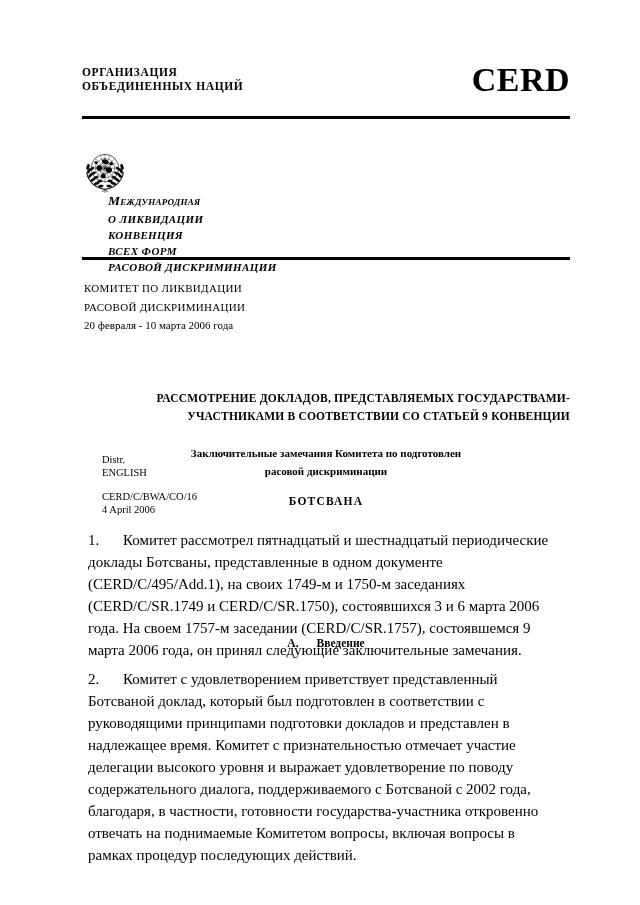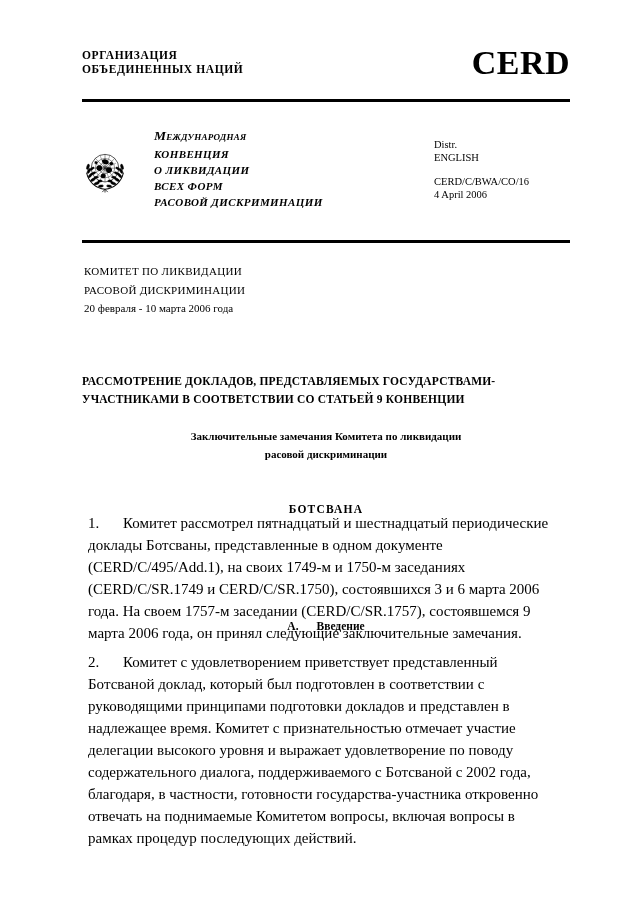--- a/index.html
+++ b/index.html
@@ -10,20 +10,21 @@
   body {
     font-family: "Liberation Serif", "DejaVu Serif", serif;
     color: #000000;
   }
   .page {
     position: relative;
     width: 640px;
     height: 884px;
     background: #ffffff;
     overflow: hidden;
+    margin-top: 17px;
   }
 
   
   .masthead {
     position: absolute;
     left: 82px;
     top: 46px;
     width: 488px;
     display: flex;
     align-items: flex-start;
@@ -55,21 +56,22 @@
   .rule-top { top: 99px; height: 3px; }
   .rule-bottom { top: 240px; height: 3px; }
 
   
   .conv-block {
     position: absolute;
     left: 82px;
     top: 128px;
     width: 488px;
     display: flex;
-    align-items: center;
+    align-items: flex-start;
+    flex-direction: column;
   }
   .emblem {
     width: 46px;
     height: 46px;
     flex: 0 0 46px;
     margin-top: 2px;
   }
   .conv-title {
     margin-left: 26px;
     flex: 0 0 260px;
@@ -108,40 +110,40 @@
     line-height: 18.5px;
   }
   .committee .caps { letter-spacing: 0.3px; }
 
   
   .doc-title {
     position: absolute;
     left: 82px;
     top: 372px;
     width: 488px;
-    text-align: left;
+    text-align: right;
     font-weight: bold;
     font-size: 11.5px;
     line-height: 18px;
     letter-spacing: 0.2px;
   }
   .doc-subtitle {
     position: absolute;
     left: 82px;
     top: 427px;
     width: 488px;
     text-align: center;
     font-weight: bold;
     font-size: 11px;
     line-height: 18px;
   }
   .country {
     position: absolute;
     left: 82px;
-    top: 503px;
+    top: 478px;
     width: 488px;
     text-align: center;
     font-weight: bold;
     font-size: 11.5px;
     letter-spacing: 1.2px;
   }
 
   
   .para {
     position: absolute;
@@ -250,22 +252,22 @@
           <path d="M56 44 C62 43 67 47 65 52 C63 57 56 58 53 53 C51 49 52 45 56 44 Z"></path>
           <path d="M44 58 C49 57 53 61 51 65 C49 69 43 69 41 65 C40 61 41 59 44 58 Z"></path>
           <path d="M62 33 C66 32 69 35 67 38 C65 41 61 40 60 37 C59 35 60 33 62 33 Z"></path>
           <path d="M29 31 C32 30 35 32 34 35 C33 38 29 38 28 35 C27 33 27 31 29 31 Z"></path>
         </g>
       </g>
     </svg>
 
     <div class="conv-title">
       <span class="line1">Международная</span>
+      <span class="line">О ЛИКВИДАЦИИ</span>
       <span class="line">КОНВЕНЦИЯ</span>
-      <span class="line">О ЛИКВИДАЦИИ</span>
       <span class="line">ВСЕХ ФОРМ</span>
       <span class="line">РАСОВОЙ ДИСКРИМИНАЦИИ</span>
     </div>
 
     <div class="distr">
       <div class="grp">
         <div>Distr.</div>
         <div>ENGLISH</div>
       </div>
       <div class="grp">
@@ -282,21 +284,21 @@
     <div class="caps">РАСОВОЙ ДИСКРИМИНАЦИИ</div>
     <div>20 февраля - 10 марта 2006 года</div>
   </div>
 
   <div class="doc-title">
     <div>РАССМОТРЕНИЕ ДОКЛАДОВ, ПРЕДСТАВЛЯЕМЫХ ГОСУДАРСТВАМИ-</div>
     <div>УЧАСТНИКАМИ В СООТВЕТСТВИИ СО СТАТЬЕЙ 9 КОНВЕНЦИИ</div>
   </div>
 
   <div class="doc-subtitle">
-    <div>Заключительные замечания Комитета по ликвидации</div>
+    <div>Заключительные замечания Комитета по подготовлен</div>
     <div>расовой дискриминации</div>
   </div>
 
   <div class="country">БОТСВАНА</div>
 
   <div class="para para-1">
     <span class="num">1.</span><span>Комитет рассмотрел пятнадцатый и шестнадцатый периодические доклады Ботсваны, представленные в одном документе (CERD/C/495/Add.1), на своих 1749-м и 1750-м заседаниях (CERD/C/SR.1749 и CERD/C/SR.1750), состоявшихся 3 и 6 марта 2006 года.  На своем 1757-м заседании (CERD/C/SR.1757), состоявшемся 9 марта 2006 года, он принял следующие заключительные замечания.</span>
   </div>
 
   <div class="section-head">

